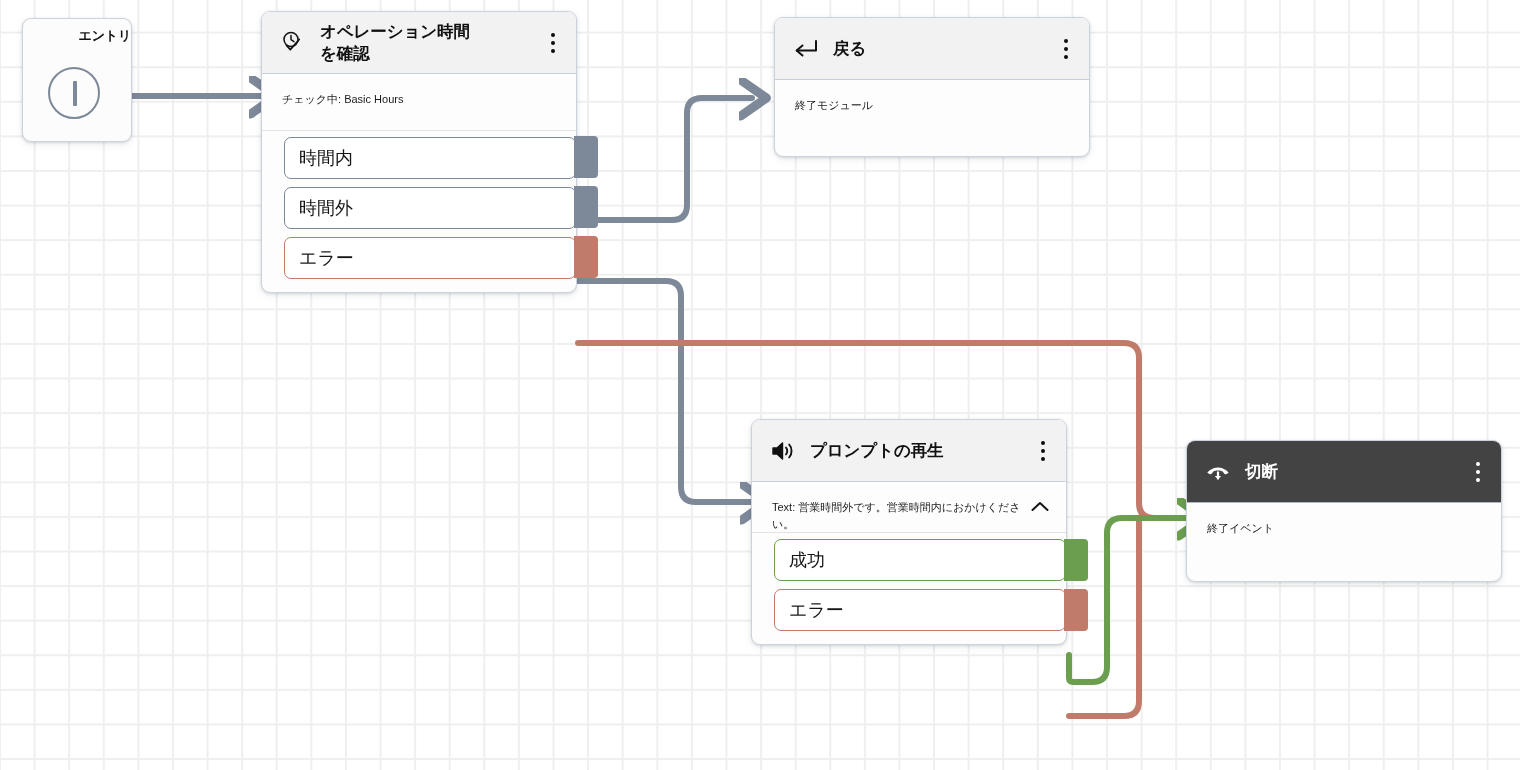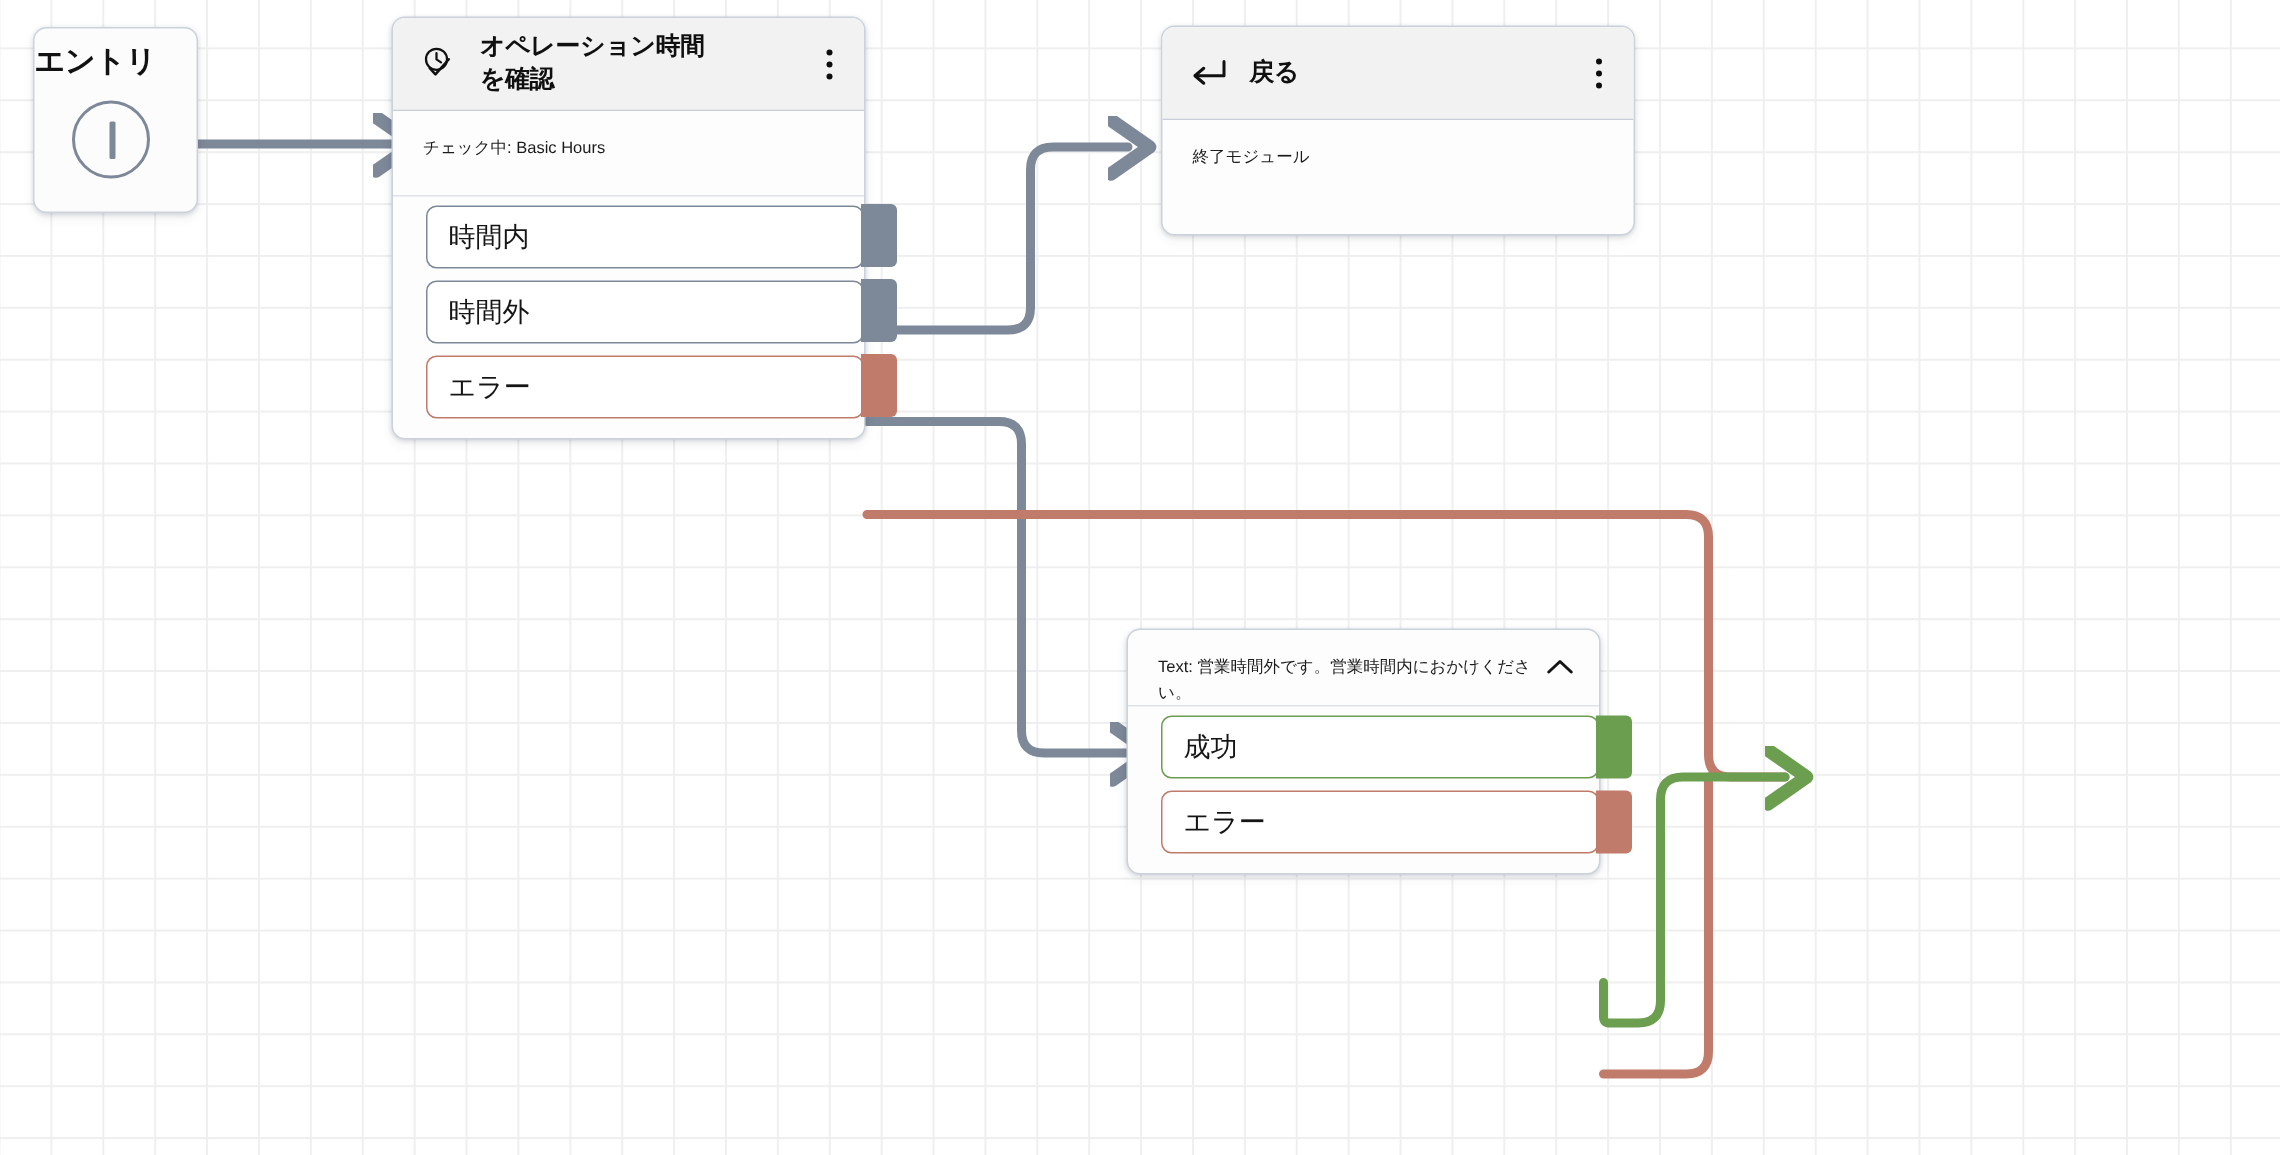--- a/index.html
+++ b/index.html
@@ -47,22 +47,22 @@
     width: 110px;
     height: 124px;
     border-radius: 9px;
     background: #fcfcfc;
   }
   .entry-label {
     position: absolute;
     top: 8px;
     left: 0;
     width: 100%;
-    text-align: left;
-    font-size: 20px;
+    text-align: right;
+    font-size: 13px;
     font-weight: 700;
     color: #121212;
     letter-spacing: -0.2px;
   }
   .entry-circle {
     position: absolute;
     left: 25px;
     top: 48px;
     width: 52px;
     height: 52px;
@@ -307,20 +307,35 @@
           <i></i>
           <i></i>
       </span>
     </div>
     <div class="card-body">
       <div class="body-text">終了モジュール</div>
     </div>
   </div>
 
   <div class="node card" id="node-prompt">
+    <div class="card-header">
+      <span class="hdr-icon">
+        <svg width="26" height="24" viewBox="0 0 26 24" fill="none">
+          <path d="M3,9 L7,9 L12.5,4 L12.5,20 L7,15 L3,15 Z" fill="currentColor" stroke="currentColor" stroke-width="1.4" stroke-linejoin="round"></path>
+          <path d="M16,8.6 C17.7,10.3 17.7,13.7 16,15.4" stroke="currentColor" stroke-width="1.9" stroke-linecap="round" fill="none"></path>
+          <path d="M19.2,5.6 C22.3,8.5 22.3,15.5 19.2,18.4" stroke="currentColor" stroke-width="1.9" stroke-linecap="round" fill="none"></path>
+        </svg>
+      </span>
+      <span class="hdr-title">プロンプトの再生</span>
+      <span class="kebab">
+        <i></i>
+          <i></i>
+          <i></i>
+      </span>
+    </div>
     <div class="card-body">
       <div class="body-text">Text: 営業時間外です。営業時間内におかけください。</div>
       <span class="chev">
         <svg width="20" height="14" viewBox="0 0 20 14" fill="none">
           <path d="M2.5,10 L10,3 L17.5,10" stroke="currentColor" stroke-width="2" stroke-linecap="round" stroke-linejoin="round"></path>
         </svg>
       </span>
     </div>
     <div class="ports-divider"></div>
     <div class="ports">
@@ -328,14 +343,37 @@
         <span>成功</span>
         <span class="port-tab"></span>
       </div>
       <div class="port error">
         <span>エラー</span>
         <span class="port-tab"></span>
       </div>
     </div>
   </div>
 
+  <div class="node card" id="node-disconnect">
+    <div class="card-header dark">
+      <span class="hdr-icon">
+        <svg width="28" height="24" viewBox="0 0 28 24" fill="none">
+          <path d="M3.2,12.6 C3.2,12.6 7.5,7.4 14,7.4 C20.5,7.4 24.8,12.6 24.8,12.6
+                   C24.8,12.6 22.6,14.6 21.2,14.2 C20.0,13.9 19.6,12.6 19.0,11.7
+                   C17.9,10.9 16.2,10.4 14,10.4 C11.8,10.4 10.1,10.9 9.0,11.7
+                   C8.4,12.6 8.0,13.9 6.8,14.2 C5.4,14.6 3.2,12.6 3.2,12.6 Z" fill="currentColor"></path>
+          <path d="M14,12.4 L14,18.6" stroke="currentColor" stroke-width="2.2" stroke-linecap="round"></path>
+          <path d="M10.8,16.0 L14,19.6 L17.2,16.0 Z" fill="currentColor"></path>
+        </svg>
+      </span>
+      <span class="hdr-title">切断</span>
+      <span class="kebab">
+        <i></i>
+          <i></i>
+          <i></i>
+      </span>
+    </div>
+    <div class="card-body">
+      <div class="body-text">終了イベント</div>
+    </div>
+  </div>
 
 </div>
 
 </body></html>

